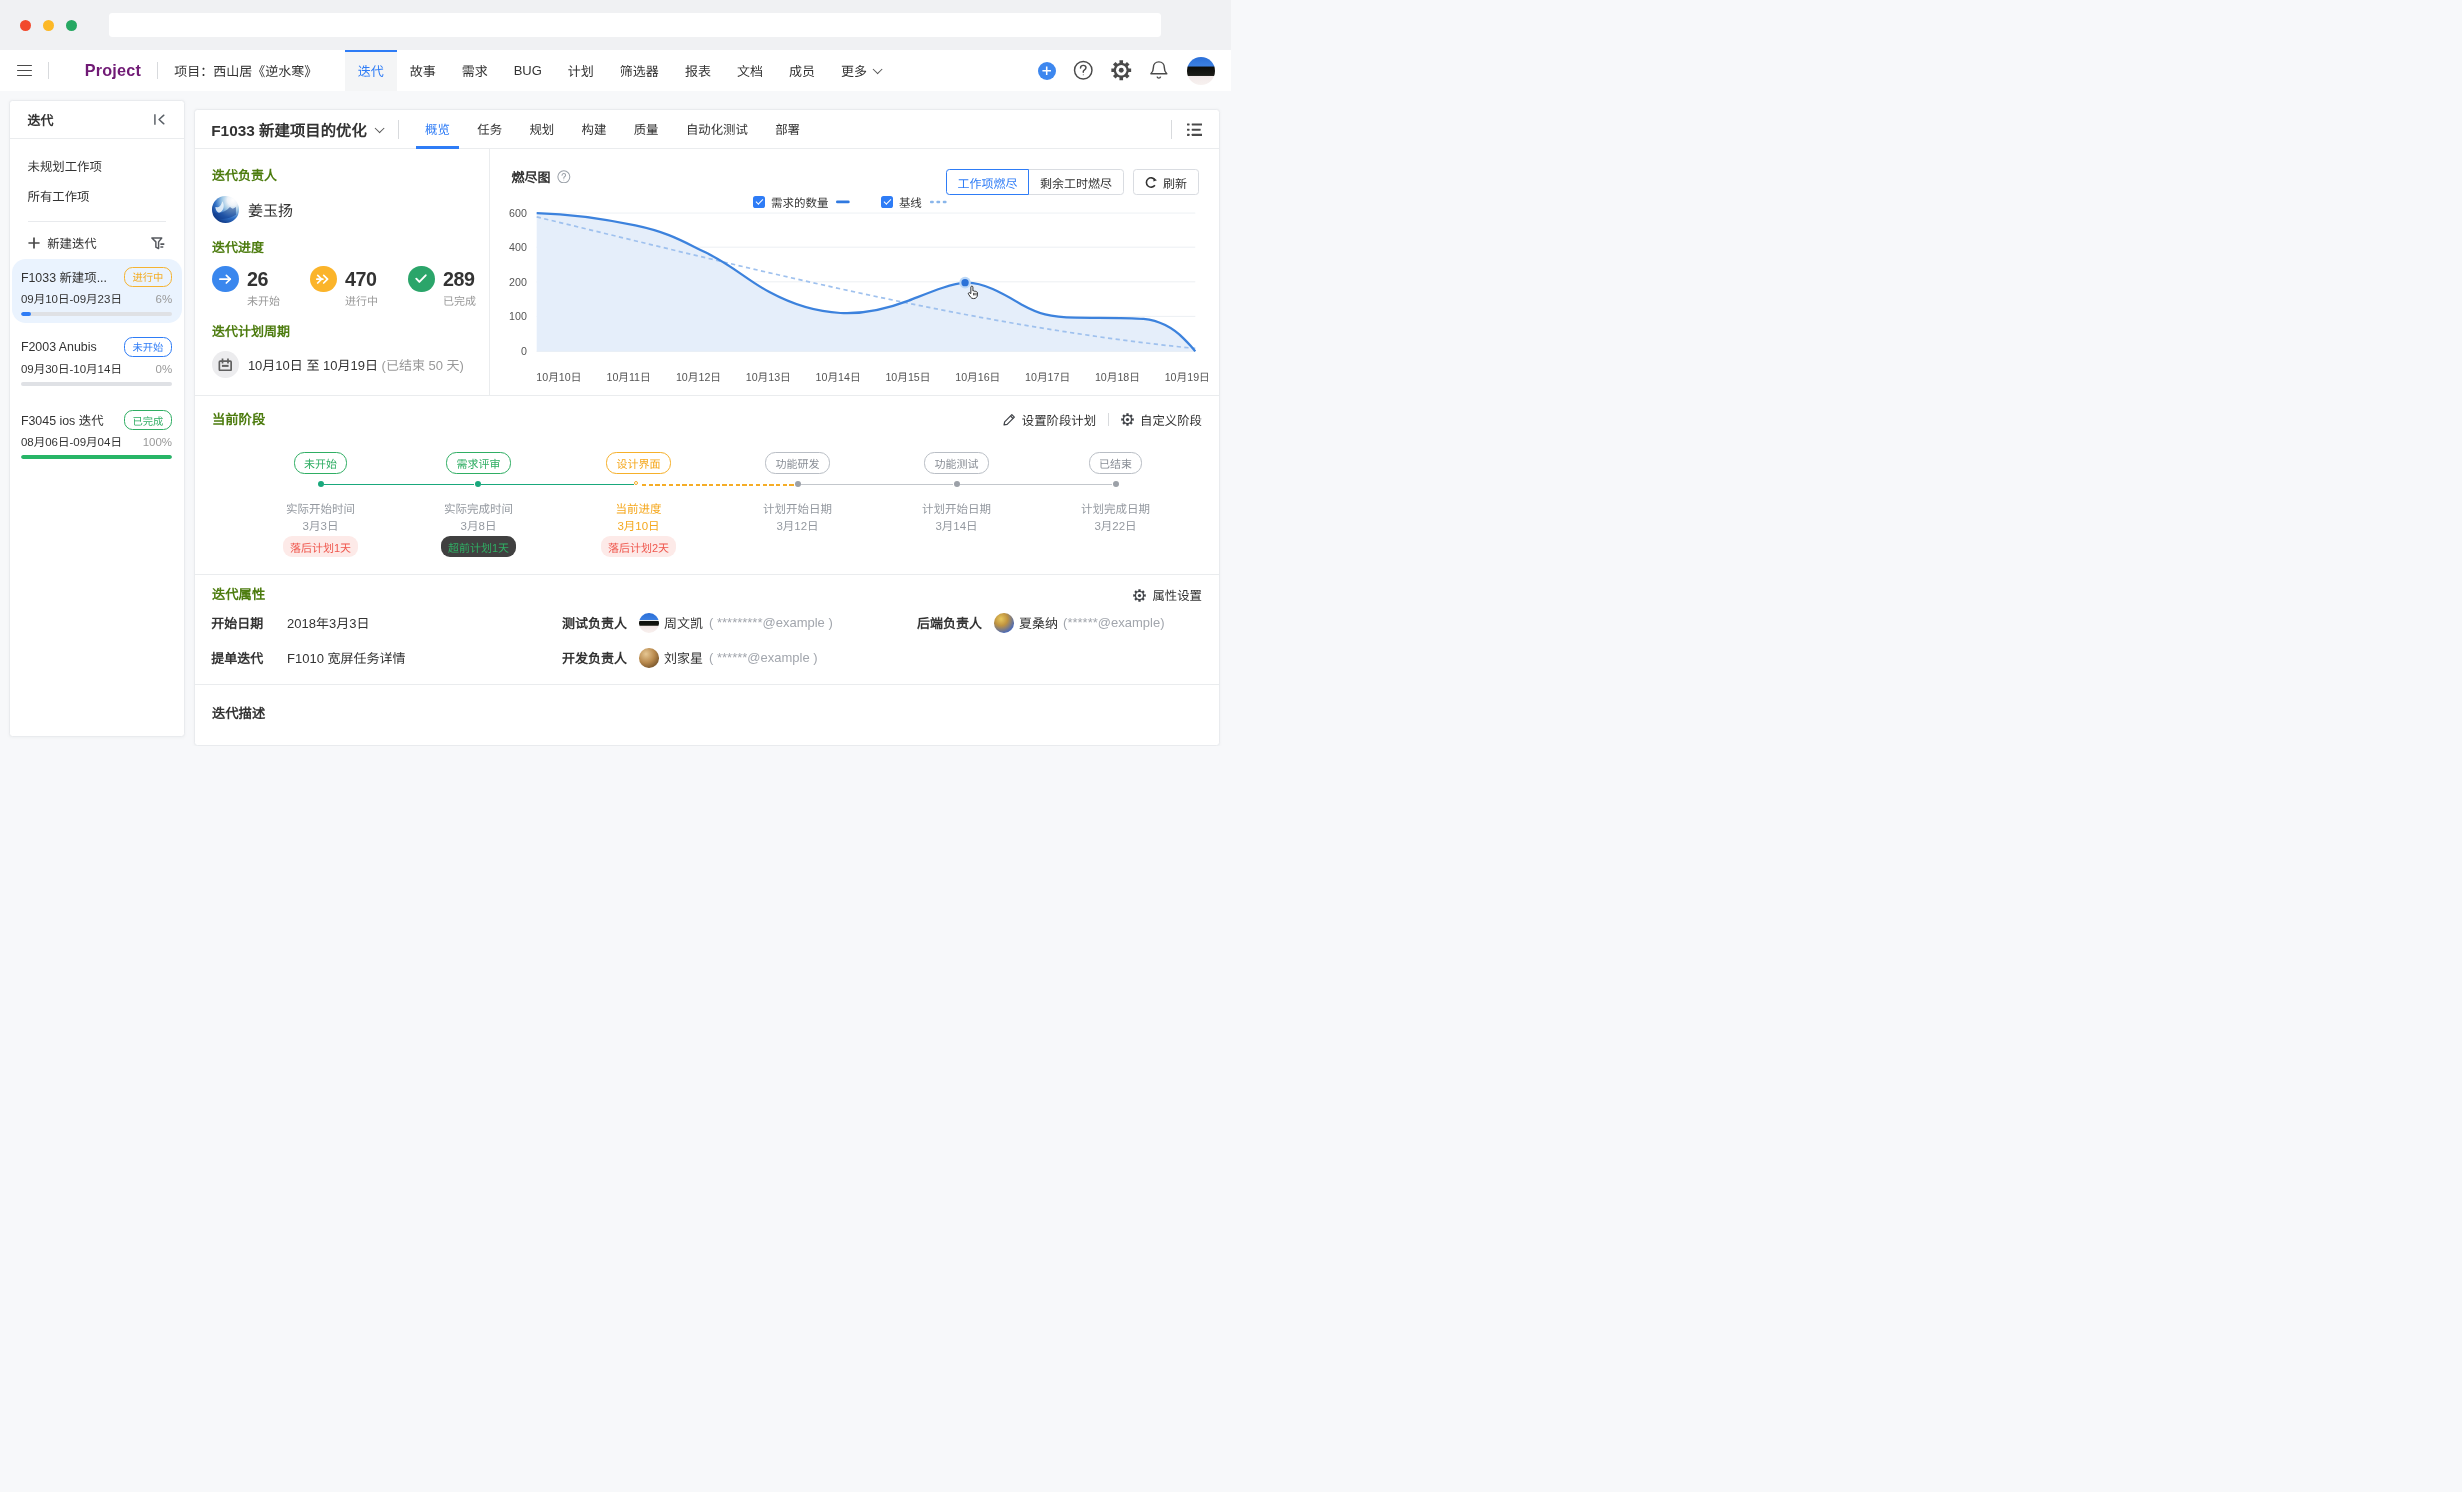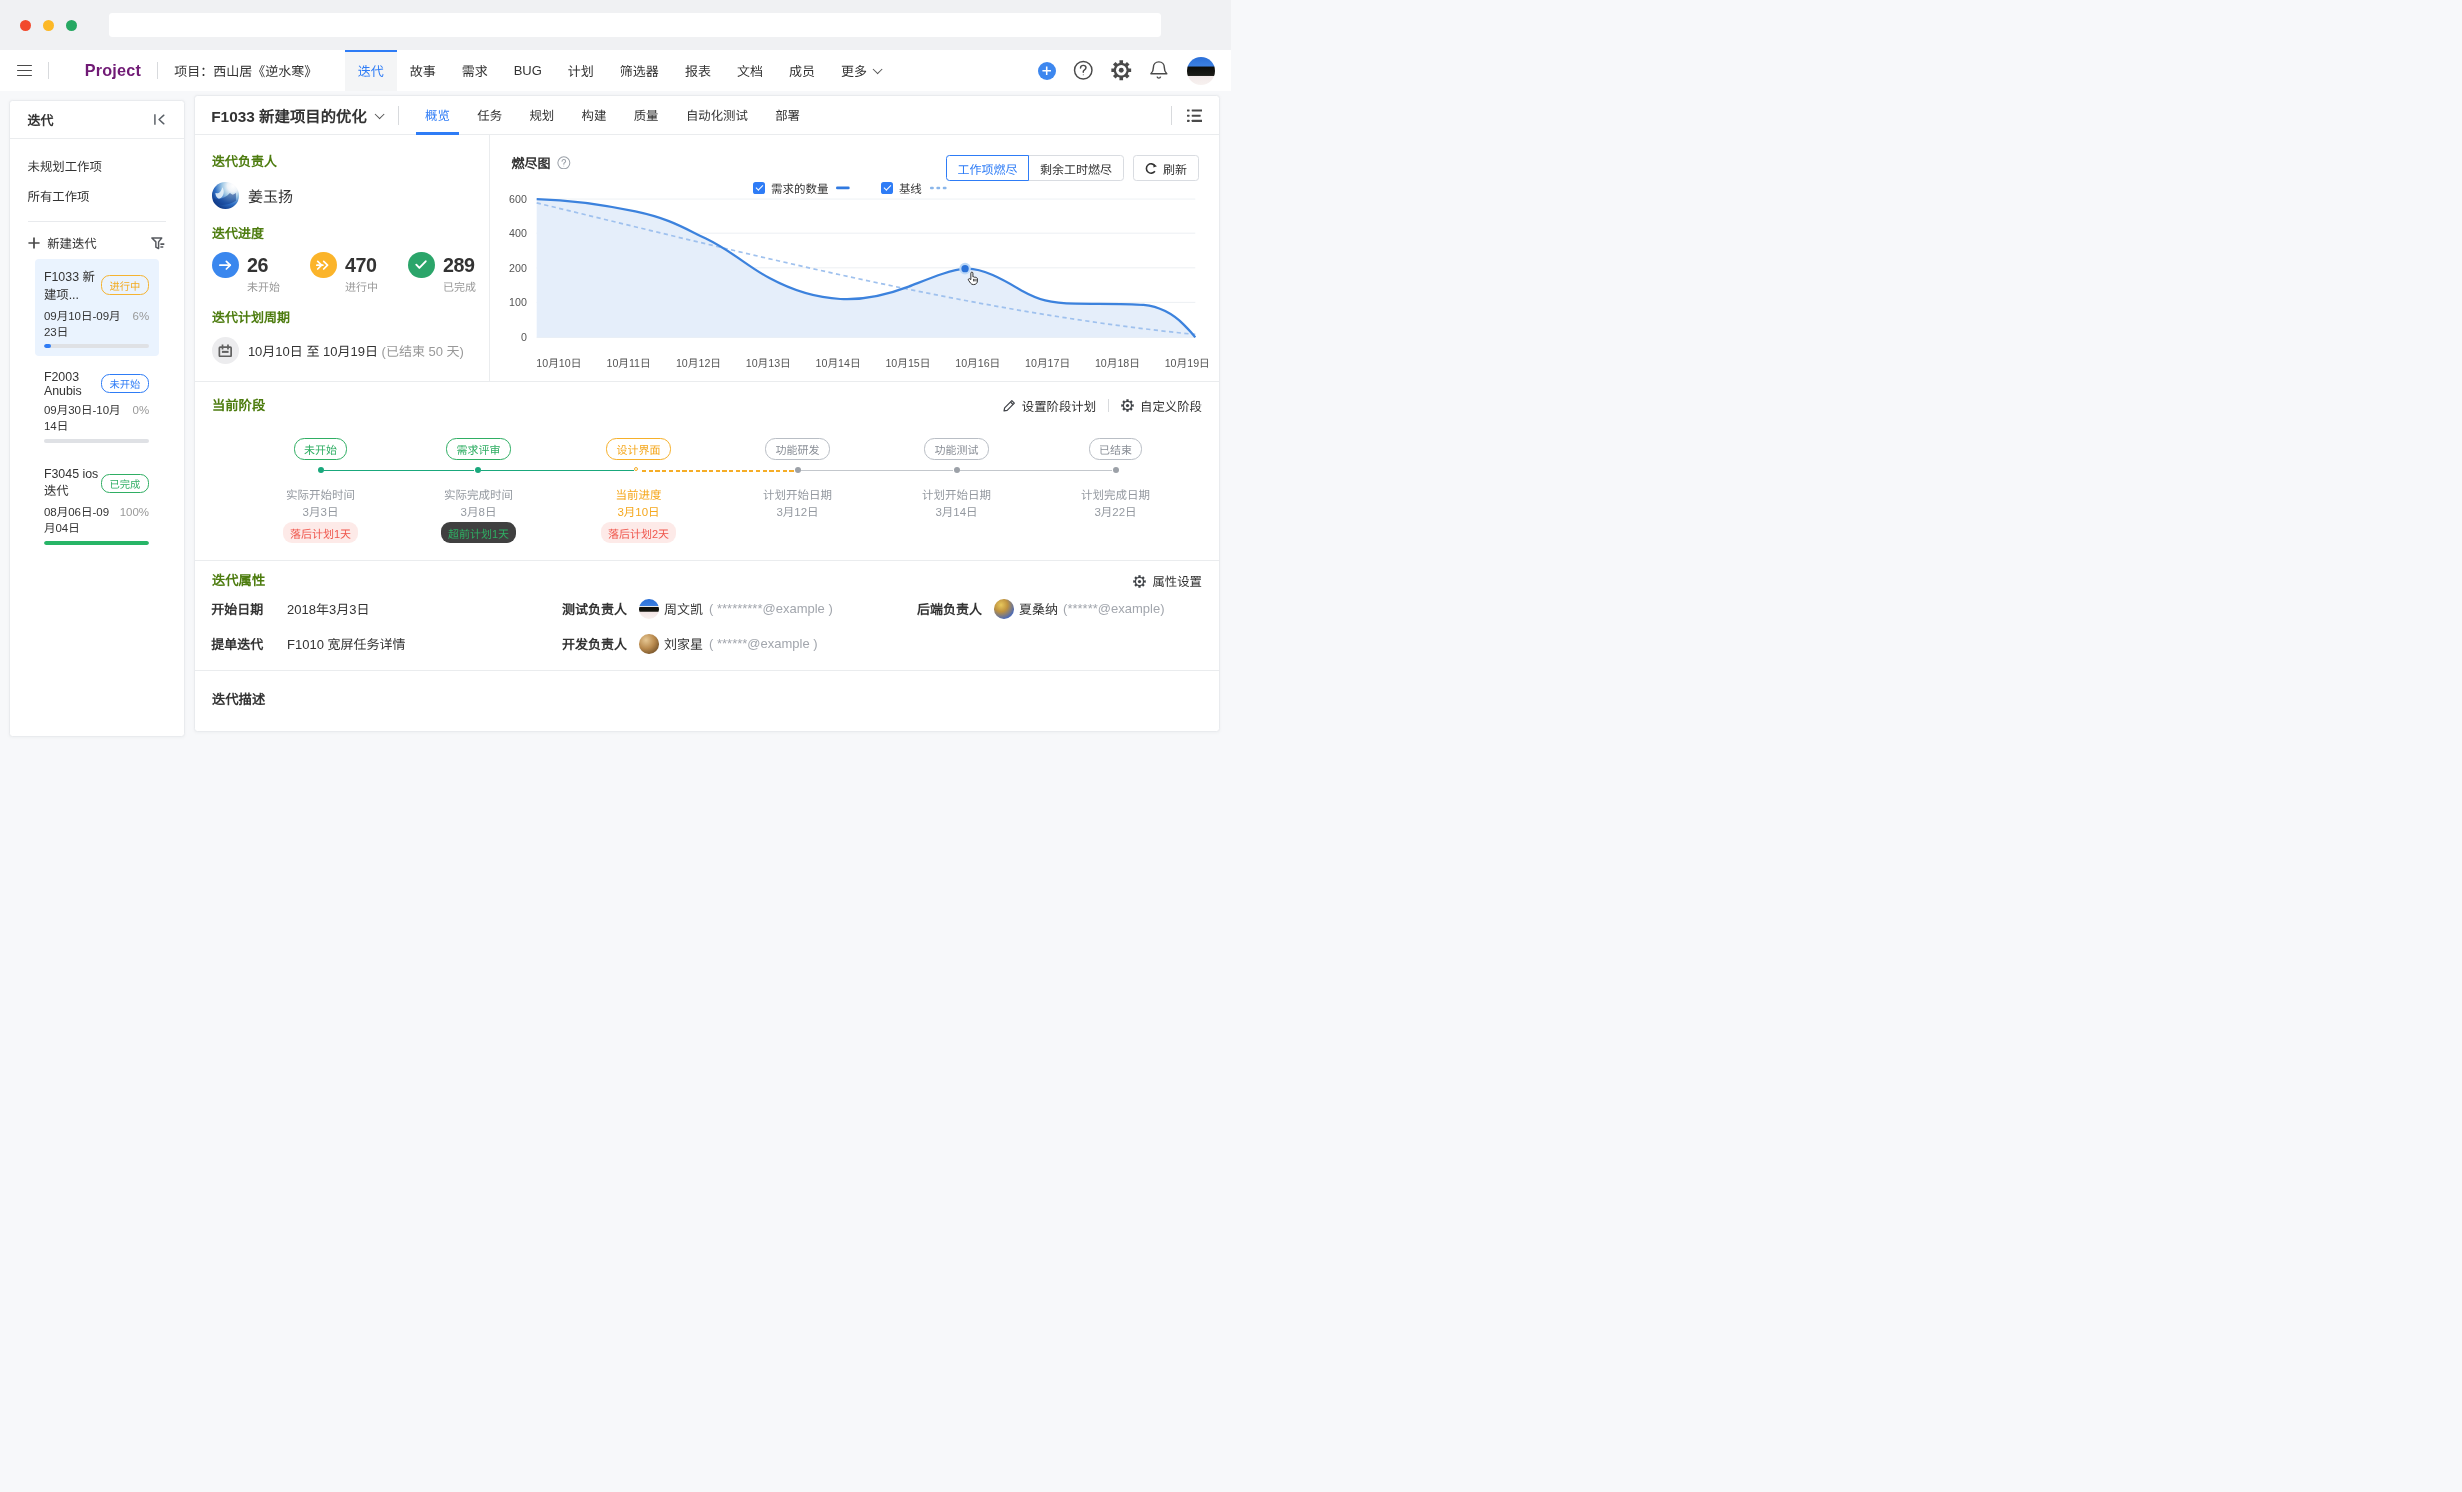--- a/index.html
+++ b/index.html
@@ -25,31 +25,31 @@
 .ntab { display:flex; align-items:center; padding:0 13px; font-size:13px; color:#333; position:relative; }
 .ntab.active { background:#f4f5f6; color:#2e7cf6; }
 .ntab.active:before { content:""; position:absolute; left:0; top:0; width:100%; height:2.1px; background:#2e7cf6; }
 .chev { display:inline-block; width:6.8px; height:6.8px; border-right:1.5px solid #555; border-bottom:1.5px solid #555; transform:rotate(45deg) translateY(-1.7px); margin-left:6px; }
 .navicons { position:absolute; right:0; top:0; height:41px; display:flex; align-items:center; }
 .nico { margin-left:17.5px; display:flex; align-items:center; justify-content:center; }
 
 .page { position:absolute; left:0; top:91px; width:1231px; height:656px; }
 .panel { position:absolute; background:#fff; border:0.9px solid #e9ebee; border-radius:3.4px; box-shadow:0 0.9px 3.4px rgba(30,40,60,0.04); }
 .sidebar { left:8.5px; top:9.4px; width:176px; height:637px; }
-.main { left:194px; top:4px; width:1026px; height:637px; }
+.main { left:194px; top:18px; width:1026px; height:637px; }
 
 .sb-head { height:38px; display:flex; align-items:center; justify-content:space-between; padding:0 18px; border-bottom:0.9px solid #eaecee; }
 .sb-head .t { font-size:13px; font-weight:bold; color:#333; }
 .sb-item { padding:0 18px; font-size:12.4px; color:#333; }
 .sb-link { margin-top:13px; line-height:17px; }
 .sb-sep { border-top:0.9px solid #e8eaed; margin:14.5px 18px 0; }
 .sb-new { margin-top:12px; display:flex; align-items:center; height:19px; }
 
 .sb-new .flt { margin-left:auto; }
-.it { margin:0 25px; padding:8.5px 9.4px 7.7px; border-radius:4px; }
+.it { margin:0 2px; padding:8.5px 9.4px 7.7px; border-radius:14px; }
 .it.sel { background:#eaf3fe; }
 .it-row1 { display:flex; align-items:center; justify-content:space-between; }
 .it-title { font-size:12.4px; color:#333; }
 .pill { font-size:10.3px; padding:1.3px 7.7px; border-radius:8.5px; border:0.9px solid; white-space:nowrap; }
 .pill.org { color:#f3ab20; border-color:#f5b331; }
 .pill.blu { color:#2e7cf6; border-color:#2e7cf6; }
 .pill.grn { color:#2fae63; border-color:#2fae63; }
 .it-row2 { display:flex; justify-content:space-between; margin-top:4.7px; font-size:11.5px; color:#333; line-height:16.2px; }
 .it-row2 .pct { color:#999; }
 .bar { margin-top:4.3px; height:3.8px; border-radius:2.1px; background:#dfe1e5; overflow:hidden; }

